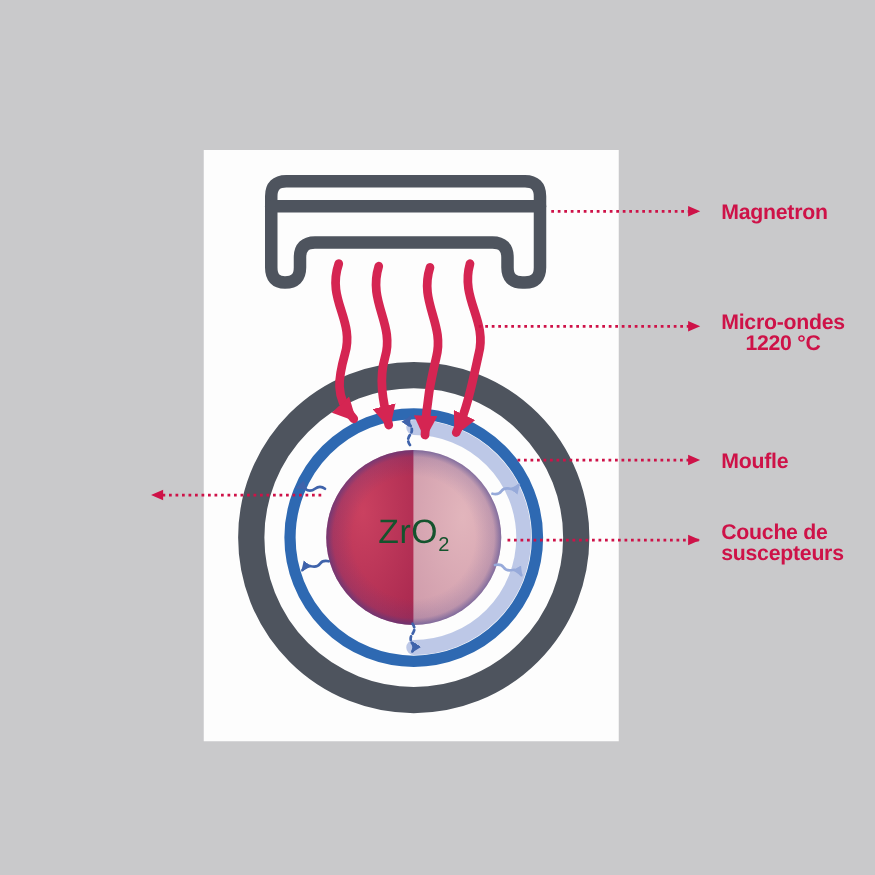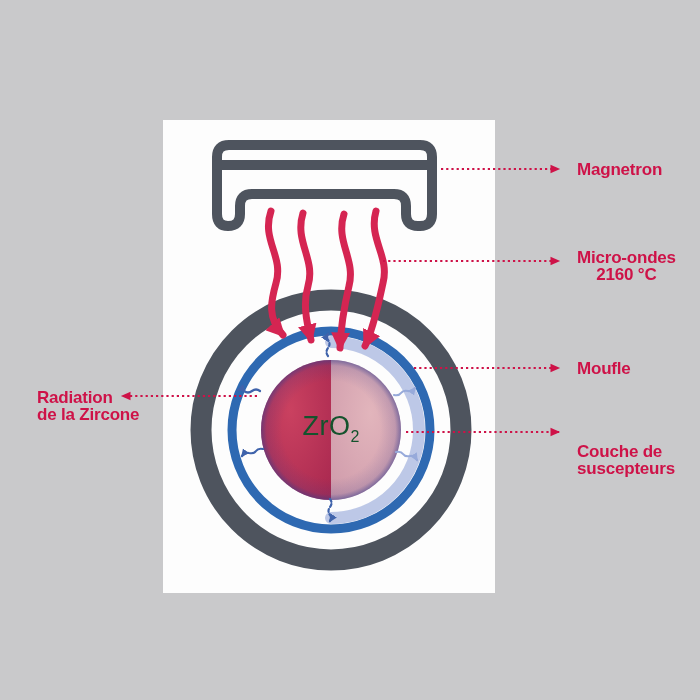--- a/index.html
+++ b/index.html
@@ -126,30 +126,26 @@
   <div class="zro2">
     <span>ZrO</span><span class="sub">2</span>
   </div>
 
   <div class="lbl" style="left:577px; top:161px;">
     <div>Magnetron</div>
   </div>
 
   <div class="lbl" style="left:577px; top:249px;text-align:center;">
     <div>Micro-ondes</div>
-    <div>2160 °C</div>
+    <div>1220 °C</div>
   </div>
 
   <div class="lbl" style="left:577px; top:360px;">
     <div>Moufle</div>
   </div>
 
-  <div class="lbl" style="left:577px; top:417px;margin-top:26px;">
+  <div class="lbl" style="left:577px; top:417px;">
     <div>Couche de</div>
     <div>suscepteurs</div>
   </div>
 
-  <div class="lbl" style="left:37px; top:389px;">
-    <div>Radiation</div>
-    <div>de la Zircone</div>
-  </div>
 
 </div>
 
 </body></html>

